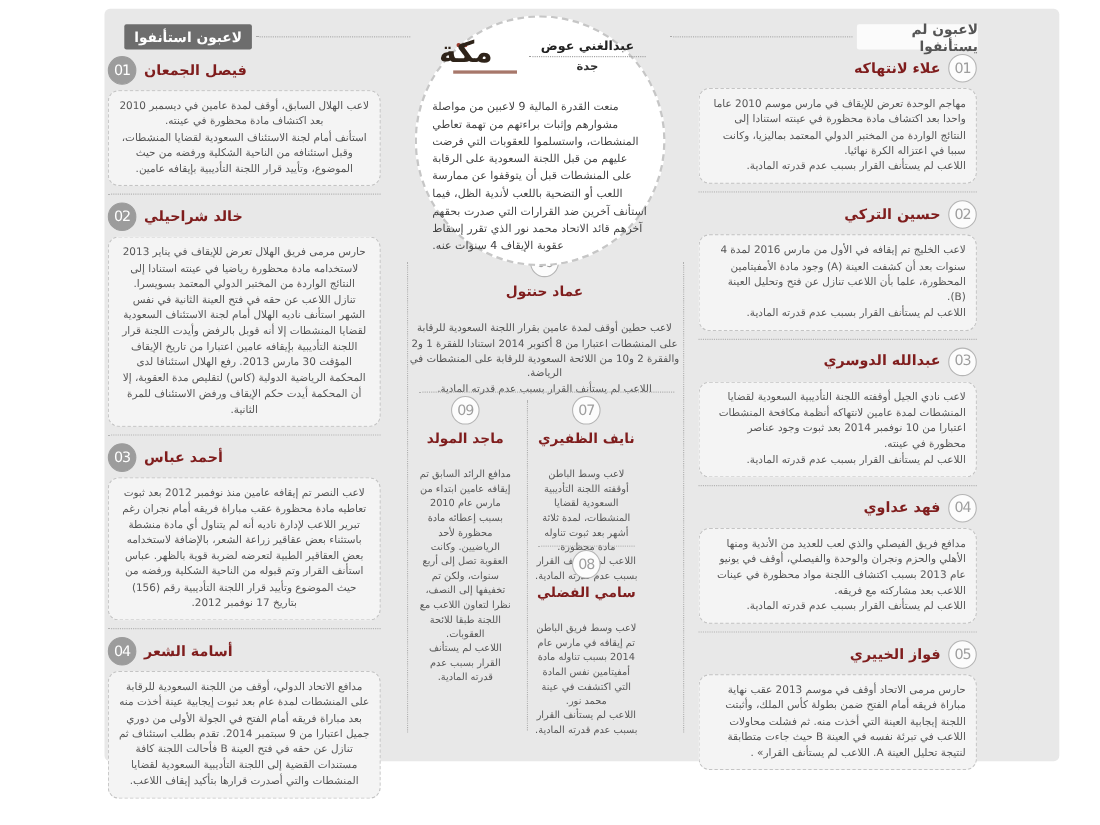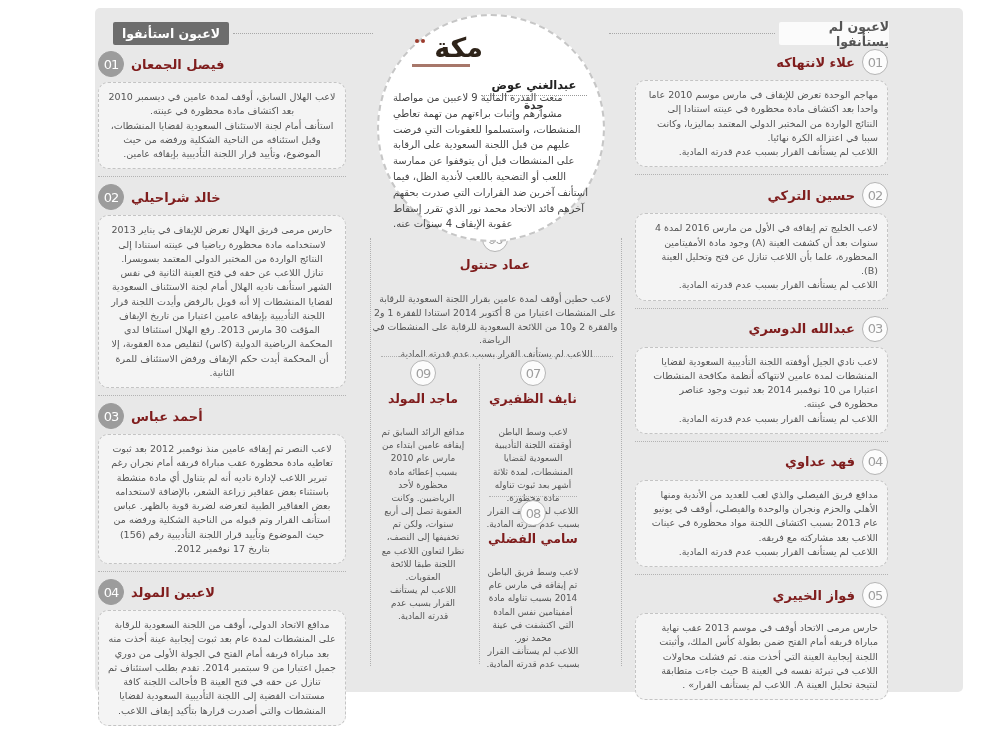--- a/index.html
+++ b/index.html
@@ -13,23 +13,23 @@
   .label-light{position:absolute;left:779px;top:22px;width:110px;height:23px;background:#fbfbfb;color:#555;
     font-size:12.5px;font-weight:bold;display:flex;align-items:center;justify-content:center;border-radius:2px;z-index:3;}
   .topline{position:absolute;top:33px;border-top:1px dotted #a8a8a8;z-index:2;}
   .topline.l{left:233px;width:140px;}
   .topline.r{left:609px;width:166px;}
 
   
   .callout{position:absolute;left:377px;top:14px;width:228px;height:228px;box-sizing:border-box;background:#ffffff;
     border:2px dashed #c6c6c6;border-radius:50%;z-index:5;}
   .byline-wrap{position:absolute;left:102px;top:18px;width:106px;text-align:center;}
-  .byline{font-size:11.5px;font-weight:bold;color:#222;padding-bottom:3px;border-bottom:1px dotted #999;margin-top:44px;}
+  .byline{font-size:11.5px;font-weight:bold;color:#222;padding-bottom:3px;border-bottom:1px dotted #999;}
   .city{font-size:10.5px;font-weight:bold;color:#333;padding-top:3px;}
-  .logo-wrap{position:absolute;left:20px;top:12px;width:84px;text-align:right;}
+  .logo-wrap{position:absolute;left:20px;top:12px;width:84px;text-align:left;}
   .logo-dots{height:6px;text-align:left;padding-left:14px;}
   .logo-dots i{display:inline-block;width:4px;height:4px;border-radius:50%;background:#9c3c2e;margin-left:2px;}
   .logo-text{font-size:27px;line-height:1.05;font-weight:bold;color:#2e2319;letter-spacing:-1px;}
   .logo-tagline{width:58px;height:3px;background:#8a4a38;opacity:.75;margin:2px auto 0;}
   .intro{position:absolute;top:74px;left:14px;right:14px;font-size:10px;line-height:1.58;color:#444;
     text-align:left;white-space:pre-line;}
 
   
   .col{position:absolute;display:flex;flex-direction:column;}
   .col-right{left:635px;top:48px;width:253px;}
@@ -163,21 +163,21 @@
     </div>
     <div class="item">
       <div class="item-head outer-left">
         <span class="pname">أحمد عباس</span>
         <span class="num filled">03</span>
       </div>
       <div class="pbox">لاعب النصر تم إيقافه عامين منذ نوفمبر 2012 بعد ثبوت تعاطيه مادة محظورة عقب مباراة فريقه أمام نجران رغم تبرير اللاعب لإدارة ناديه أنه لم يتناول أي مادة منشطة باستثناء بعض عقاقير زراعة الشعر، بالإضافة لاستخدامه بعض العقاقير الطبية لتعرضه لضربة قوية بالظهر. عباس استأنف القرار وتم قبوله من الناحية الشكلية ورفضه من حيث الموضوع وتأييد قرار اللجنة التأديبية رقم (156) بتاريخ 17 نوفمبر 2012.</div>
     </div>
     <div class="item">
       <div class="item-head outer-left">
-        <span class="pname">لاعبين المولد</span>
+        <span class="pname">أسامة الشعر</span>
         <span class="num filled">04</span>
       </div>
       <div class="pbox">مدافع الاتحاد الدولي، أوقف من اللجنة السعودية للرقابة على المنشطات لمدة عام بعد ثبوت إيجابية عينة أخذت منه بعد مباراة فريقه أمام الفتح في الجولة الأولى من دوري جميل اعتبارا من 9 سبتمبر 2014. تقدم بطلب استئناف ثم تنازل عن حقه في فتح العينة B فأحالت اللجنة كافة مستندات القضية إلى اللجنة التأديبية السعودية لقضايا المنشطات والتي أصدرت قرارها بتأكيد إيقاف اللاعب.</div>
     </div>
   </div>
 
   <div class="mid-item mid-06">
     <span class="num outline">06</span>
     <span class="pname">عماد حنتول</span>
     <div class="mid-text">لاعب حطين أوقف لمدة عامين بقرار اللجنة السعودية للرقابة على المنشطات اعتبارا من 8 أكتوبر 2014 استنادا للفقرة 1 و2 والفقرة 2 و10 من اللائحة السعودية للرقابة على المنشطات في الرياضة.

